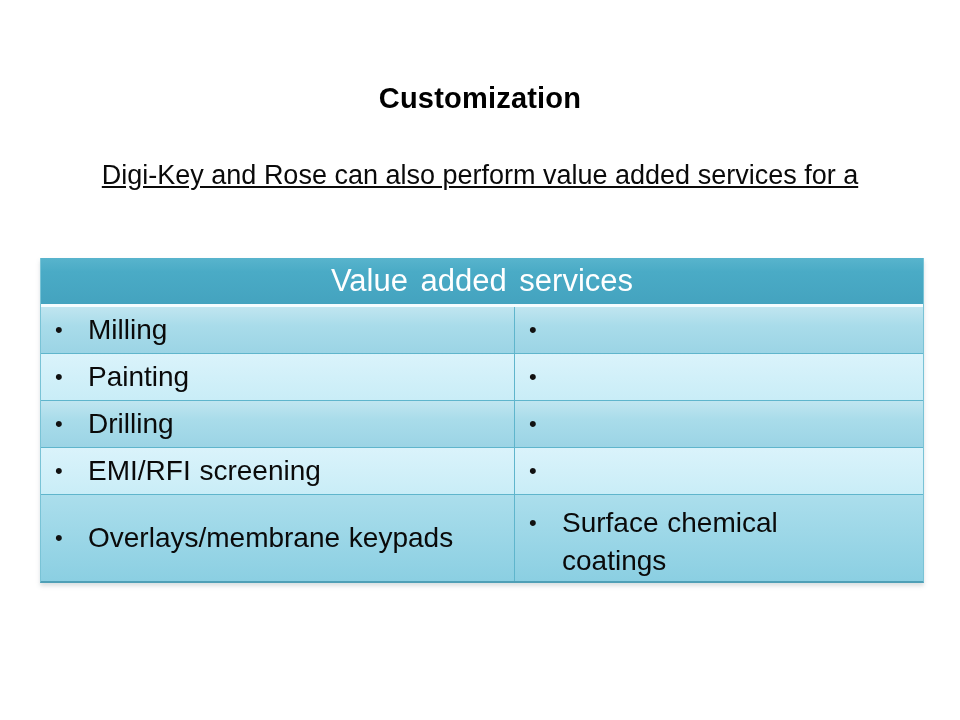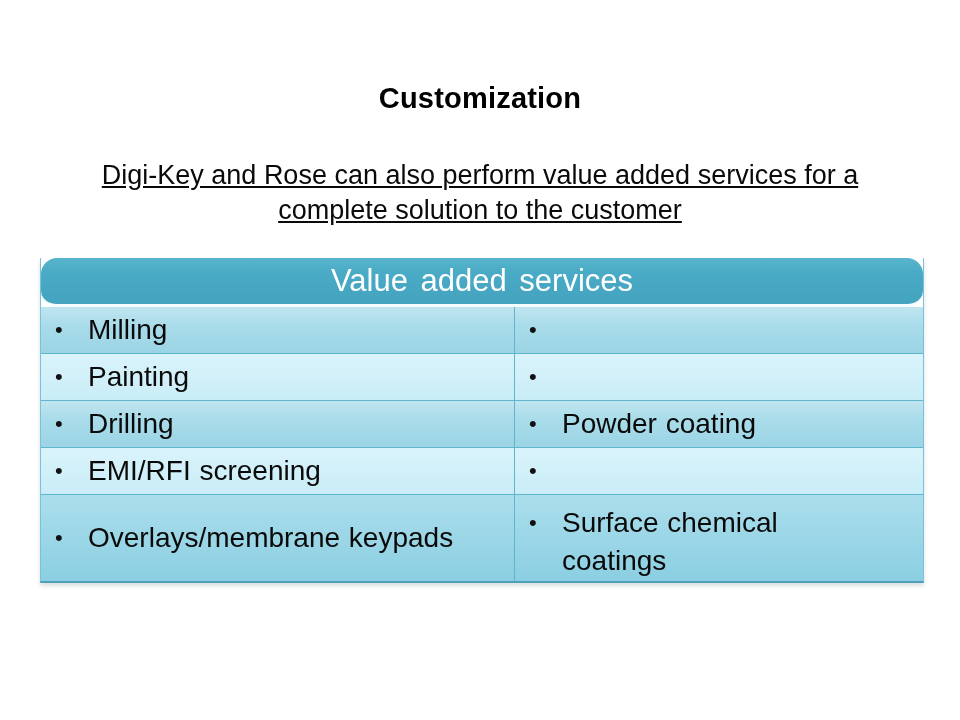--- a/index.html
+++ b/index.html
@@ -48,21 +48,20 @@
   .vtable-header {
     height: 46px;
     background: linear-gradient(180deg, #58b4cd 0%, #4aabc6 30%, #44a3bf 100%);
     border-bottom: 3px solid #f4fcfe;
     color: #ffffff;
     font-size: 31px;
     display: flex;
     align-items: center;
     justify-content: center;
     word-spacing: 4px;
-    border-radius: 16px;
   }
   .vrow {
     display: flex;
     border-top: 1px solid #5fb5cc;
   }
   .vrow.first { border-top: none; }
   .vrow.normal { height: 46px; }
   .vrow.tall { height: 86px; }
   .row-a { background: linear-gradient(180deg, #c0e5f0 0%, #a9dcea 40%, #9bd4e5 100%); }
   .row-b { background: linear-gradient(180deg, #daf3fb 0%, #c9edf7 100%); }
@@ -95,21 +94,20 @@
 </style>
 </head>
 <body>
 
 <div class="slide">
 
   <div class="slide-title">Customization</div>
 
   <div class="slide-subtitle">
     <div>Digi-Key and Rose can also perform value added services for a</div>
-    <div>complete solution to the customer</div>
   </div>
 
   <div class="vtable">
 
     <div class="vtable-header">Value added services</div>
 
     <div class="vrow first normal row-a">
       <div class="cell cell-left">
         <span class="bullet">•</span>
         <span class="cell-text">Milling</span>
@@ -129,21 +127,20 @@
       </div>
     </div>
 
     <div class="vrow normal row-a">
       <div class="cell cell-left">
         <span class="bullet">•</span>
         <span class="cell-text">Drilling</span>
       </div>
       <div class="cell cell-right">
         <span class="bullet">•</span>
-        <span class="cell-text">Powder coating</span>
       </div>
     </div>
 
     <div class="vrow normal row-b">
       <div class="cell cell-left">
         <span class="bullet">•</span>
         <span class="cell-text">EMI/RFI screening</span>
       </div>
       <div class="cell cell-right">
         <span class="bullet">•</span>

